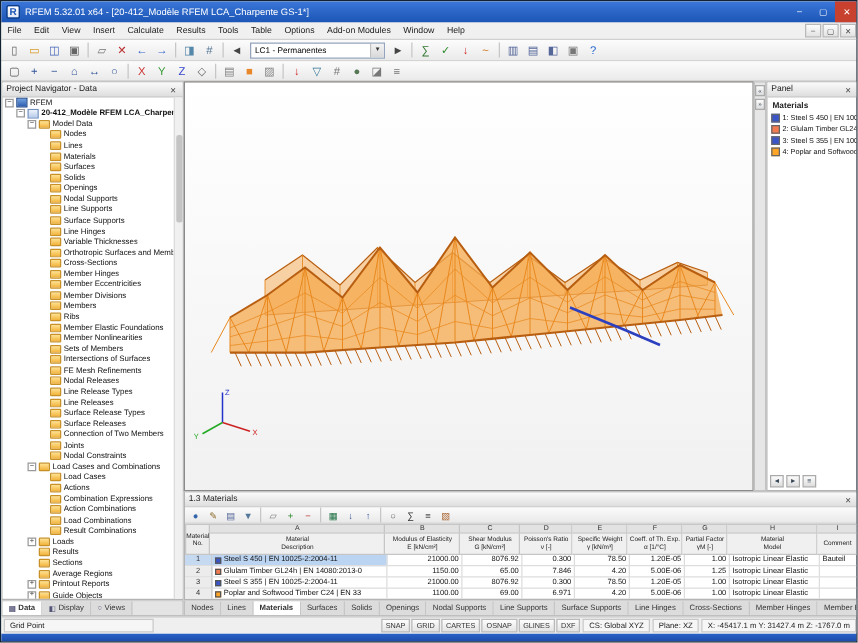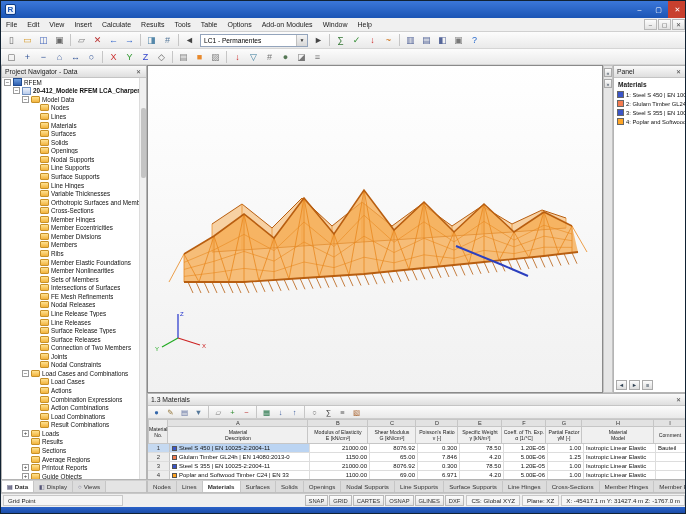--- a/index.html
+++ b/index.html
@@ -84,20 +84,21 @@
   .spacer{flex:1;}
   #bottomstrip{position:absolute;left:0;top:506px;width:686px;height:8px;background:linear-gradient(#2A62C8,#17459E);}
 </style>
 </head>
 <body>
 
 <div id="app">
 
   <div class="titlebar">
     <div class="app-icon">R</div>
+    <span class="title-text">RFEM 5.32.01 x64 - [20-412_Modèle RFEM LCA_Charpente GS-1*]</span>
     <div class="win-controls">
       <div class="win-btn">–</div>
       <div class="win-btn">▢</div>
       <div class="win-btn close">✕</div>
     </div>
   </div>
 
   <div class="menubar">
     <div class="menu-items">
         <div class="menu-item">File</div>

